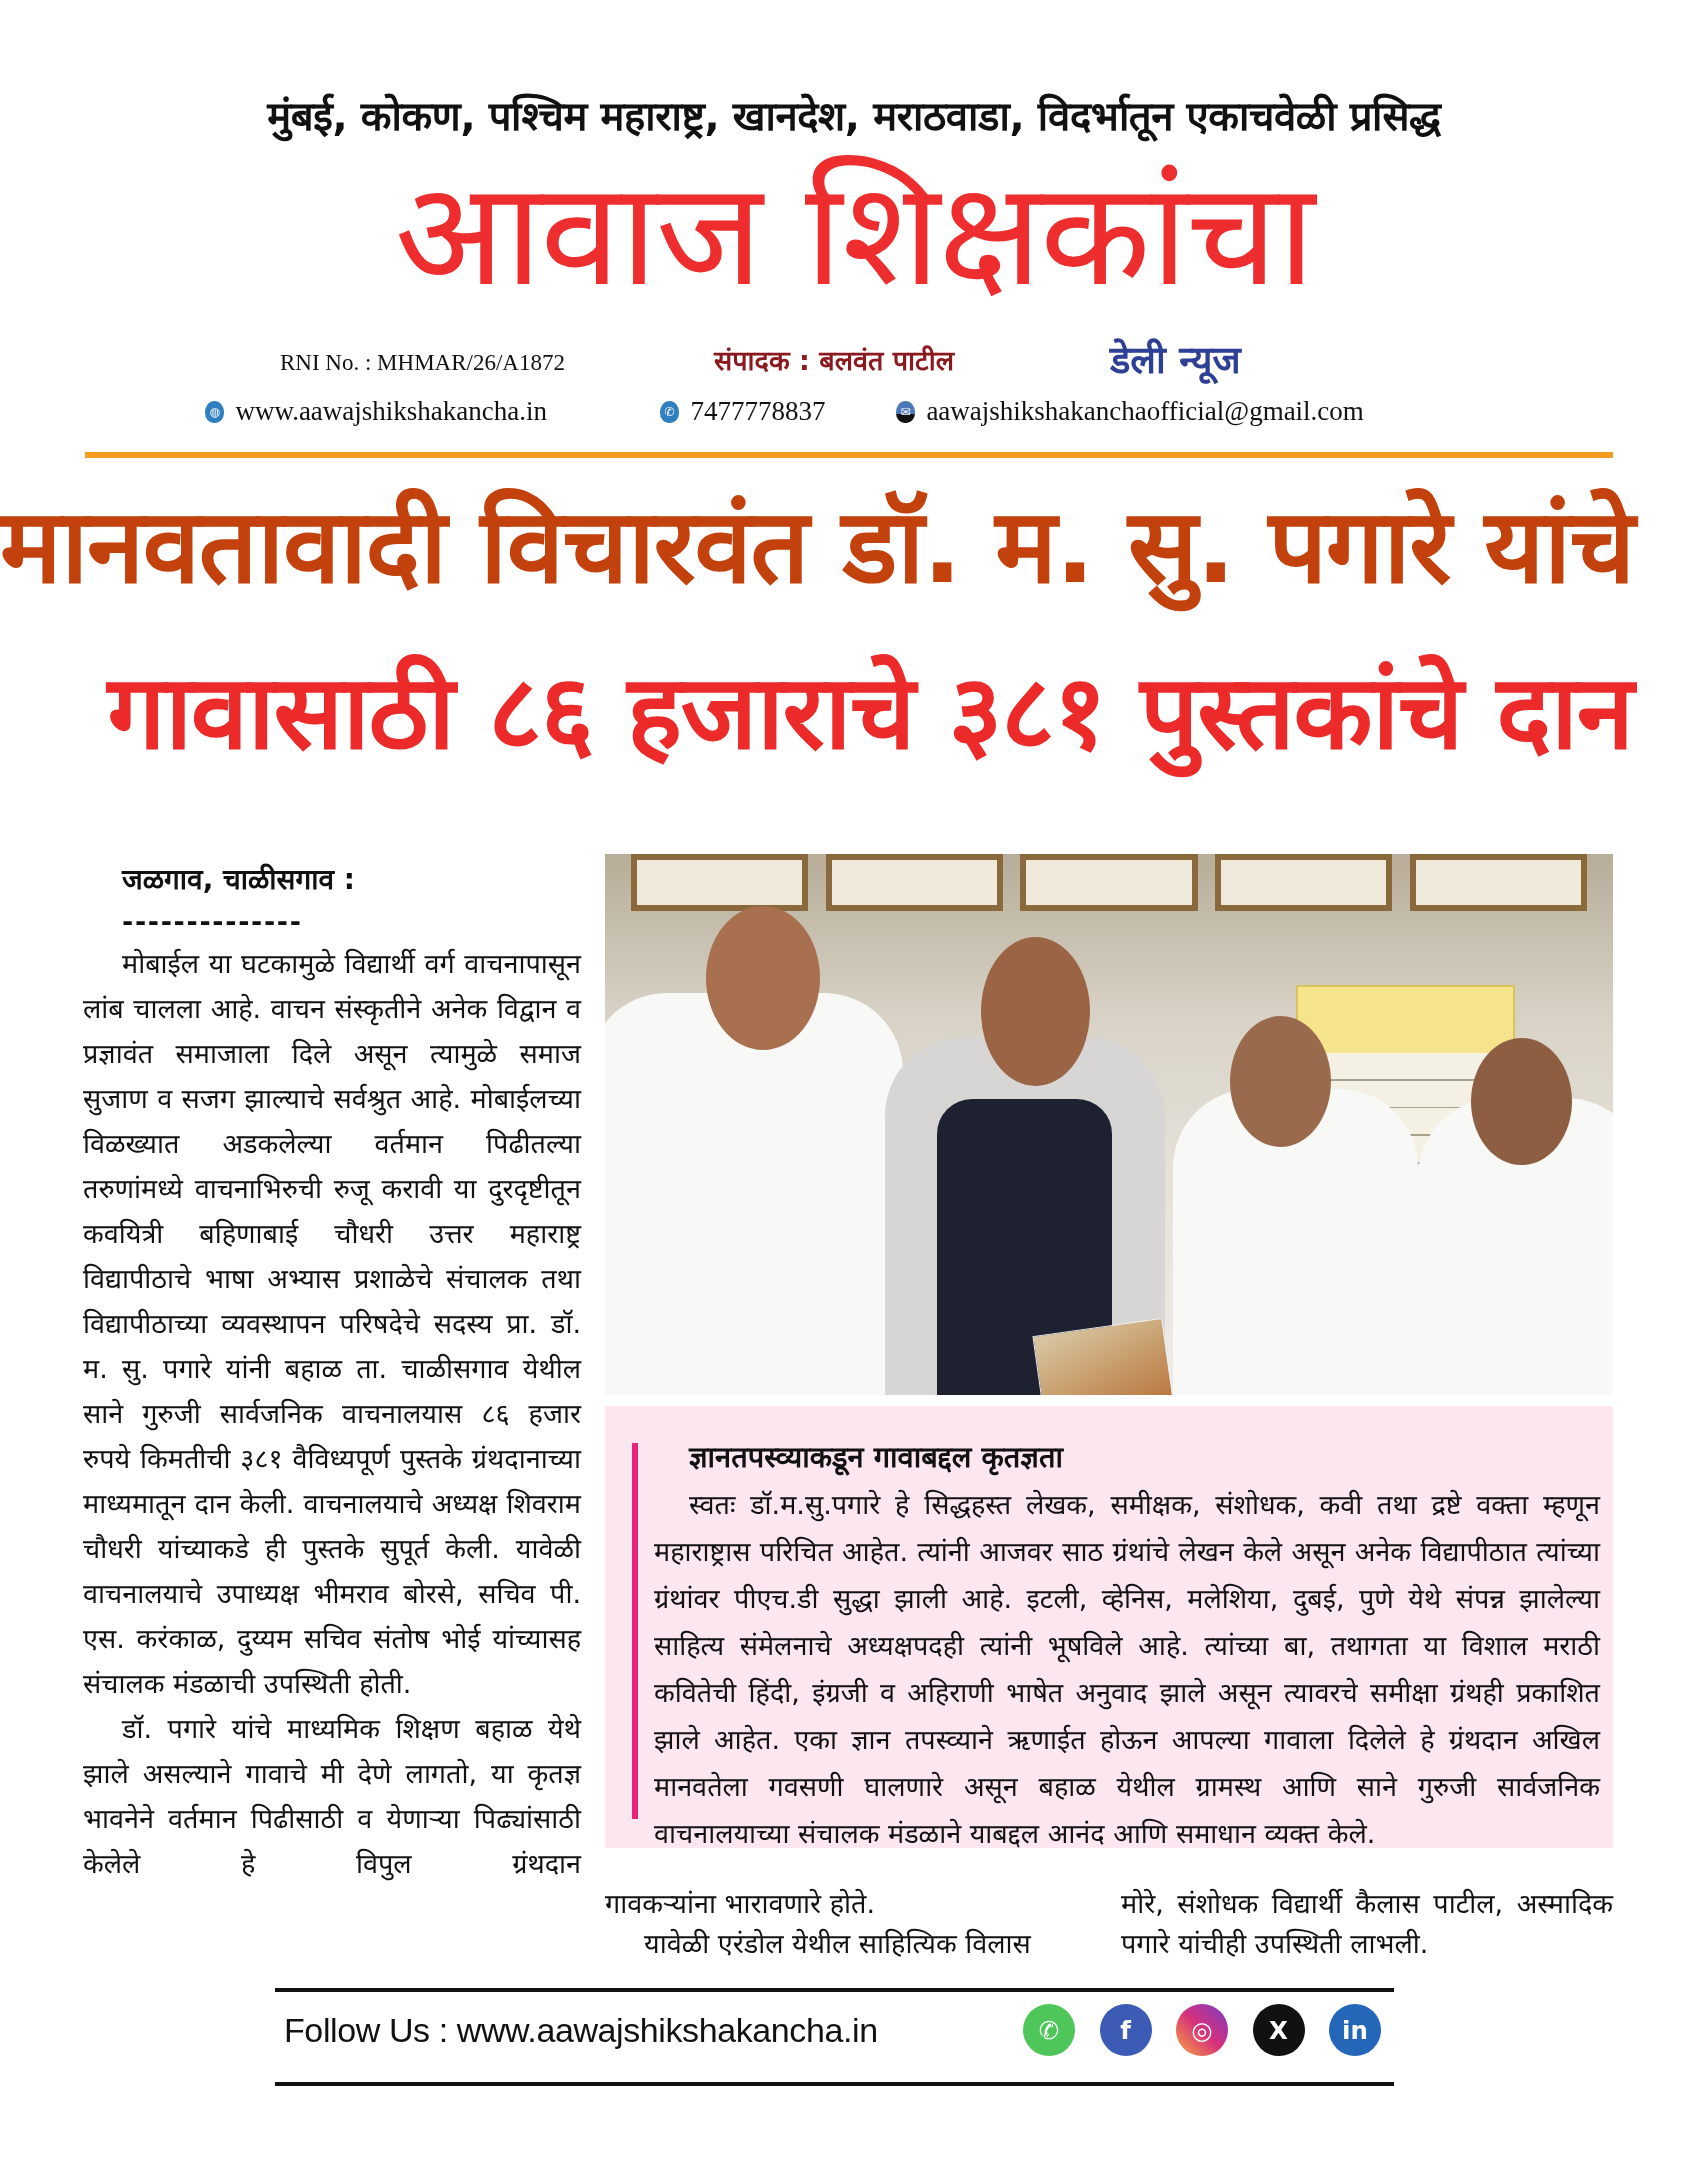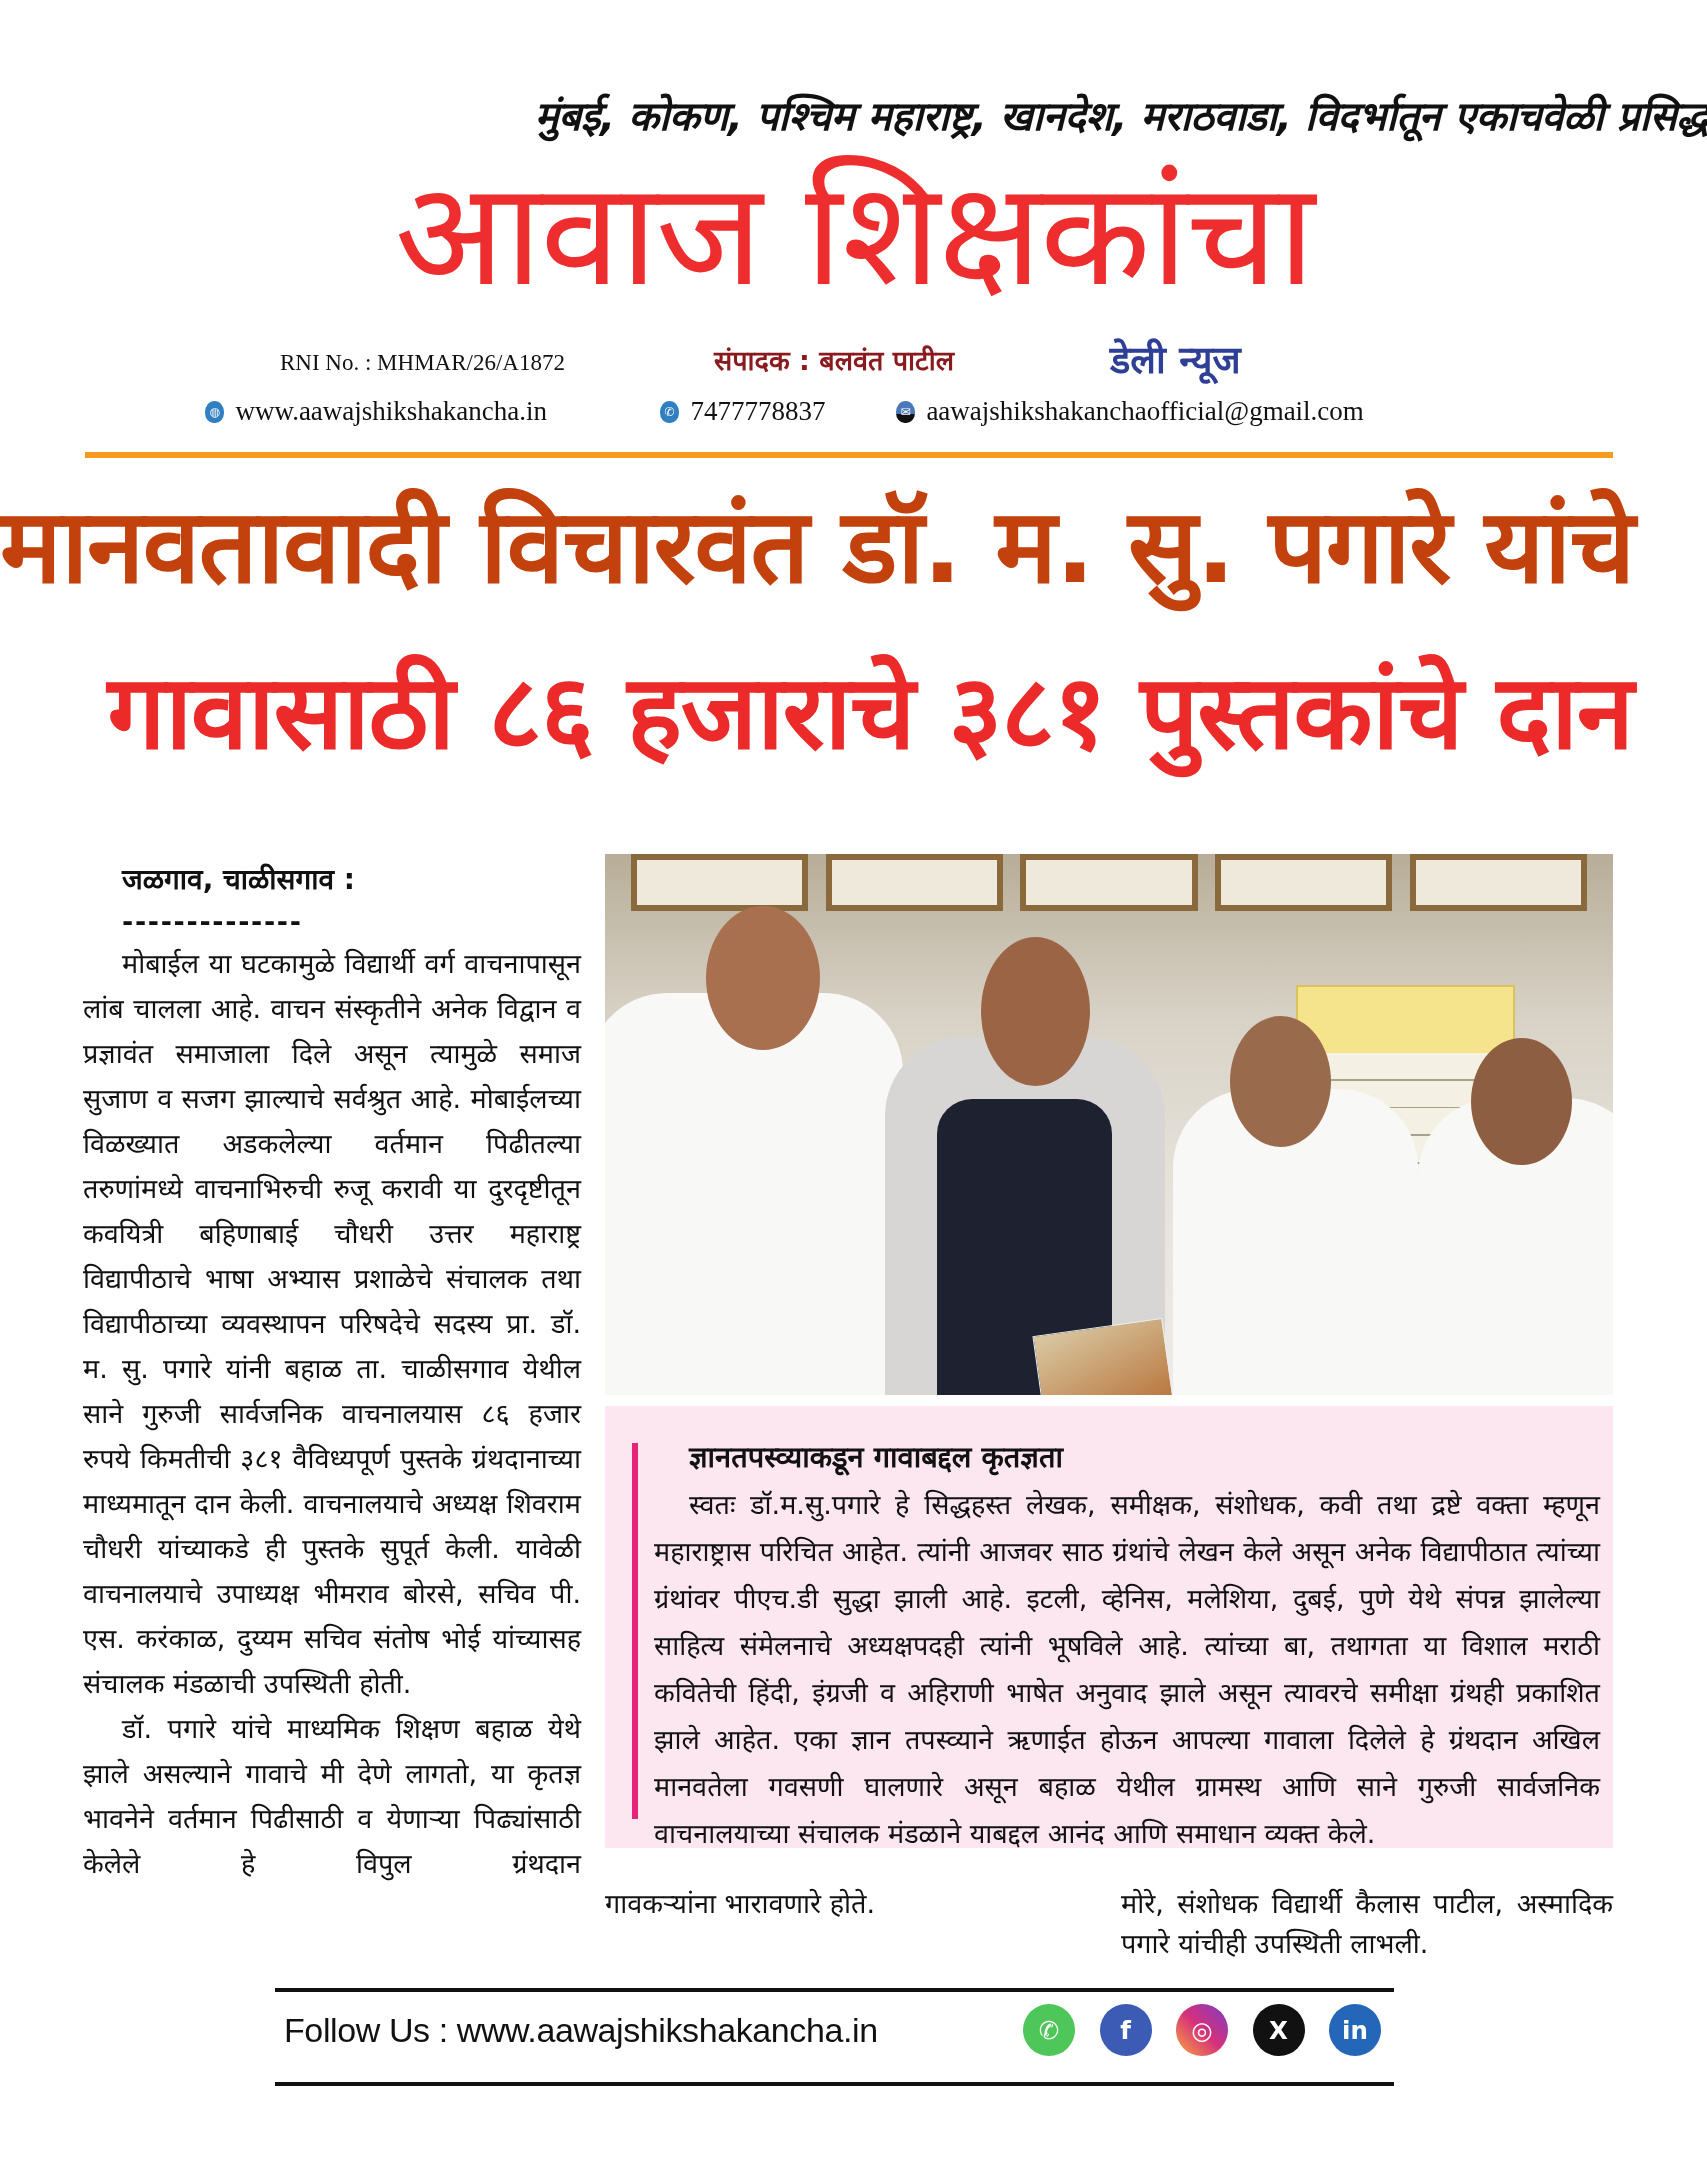--- a/index.html
+++ b/index.html
@@ -2,21 +2,21 @@
 <html style="font-size:7px"><head>
 <meta charset="utf-8">
 <style>
   * { box-sizing: border-box; margin: 0; padding: 0; }
   html, body { width: 1708px; height: 2172px; background: #ffffff; overflow: hidden; }
   body { position: relative; font-family: "DejaVu Sans", sans-serif; color: #111; }
 
   .abs { position: absolute; }
 
   
-  .tagline { left: 0; width: 1708px; top: 87px; text-align: right; font-size: 40px; font-weight: bold; color: #111; letter-spacing: -0.4px; font-style: italic; }
+  .tagline { left: 0; width: 1708px; top: 87px; text-align: center; font-size: 40px; font-weight: bold; color: #111; letter-spacing: -0.4px; }
   .title { left: 0; width: 1708px; top: 162px; text-align: center; font-size: 144px; font-weight: normal; color: #EE2E2E; line-height: 1; letter-spacing: -1.7px; }
   .rni { left: 280px; top: 350px; font-family: "Liberation Serif", serif; font-weight: normal; font-size: 23px; color: #111; }
   .editor { left: 695px; top: 341px; font-size: 27px; font-weight: bold; color: #8B1A1F; margin-left: 19px; }
   .daily { left: 1110px; top: 332px; font-size: 38px; font-weight: bold; color: #2E3F96; }
 
   .contact { top: 396px; font-family: "Liberation Serif", serif; font-size: 27px; color: #111; display: flex; align-items: center; gap: 11.4px; }
   .ci { width: 19px; height: 22px; border-radius: 50% 50% 45% 45%; background: #2F7FC1; display: inline-flex; align-items: center; justify-content: center; color: #fff; font-size: 12.2px; font-family: "DejaVu Sans", sans-serif; }
   .ci.mail { background: linear-gradient(#4a78b8 60%, #111 60%); }
 
   .orange-rule { left: 85px; top: 452px; width: 1528px; height: 5.7px; background: #F79B1E; }
@@ -130,20 +130,21 @@
 
 <div class="abs pinkbox"></div>
 <div class="abs pinkbar"></div>
 <div class="abs pinktext">
   <div class="ph">ज्ञानतपस्व्याकडून गावाबद्दल कृतज्ञता</div>
   <p class="pp">स्वतः डॉ.म.सु.पगारे हे सिद्धहस्त लेखक, समीक्षक, संशोधक, कवी तथा द्रष्टे वक्ता म्हणून महाराष्ट्रास परिचित आहेत. त्यांनी आजवर साठ ग्रंथांचे लेखन केले असून अनेक विद्यापीठात त्यांच्या ग्रंथांवर पीएच.डी सुद्धा झाली आहे. इटली, व्हेनिस, मलेशिया, दुबई, पुणे येथे संपन्न झालेल्या साहित्य संमेलनाचे अध्यक्षपदही त्यांनी भूषविले आहे. त्यांच्या बा, तथागता या विशाल मराठी कवितेची हिंदी, इंग्रजी व अहिराणी भाषेत अनुवाद झाले असून त्यावरचे समीक्षा ग्रंथही प्रकाशित झाले आहेत. एका ज्ञान तपस्व्याने ऋणाईत होऊन आपल्या गावाला दिलेले हे ग्रंथदान अखिल मानवतेला गवसणी घालणारे असून बहाळ येथील ग्रामस्थ आणि साने गुरुजी सार्वजनिक वाचनालयाच्या संचालक मंडळाने याबद्दल आनंद आणि समाधान व्यक्त केले.</p>
 </div>
 
 <div class="abs bcol bcol1">
   <div>गावकऱ्यांना भारावणारे होते.</div>
+  <div style="padding-left:39px;">यावेळी एरंडोल येथील साहित्यिक विलास</div>
 </div>
 <div class="abs bcol bcol2">
   <p>मोरे, संशोधक विद्यार्थी कैलास पाटील, अस्मादिक पगारे यांचीही उपस्थिती लाभली.</p>
 </div>
 
 <div class="abs frule" style="top:1988px;"></div>
 <div class="abs follow">Follow Us : www.aawajshikshakancha.in</div>
 <div class="abs socials">
   <span class="soc" style="background:#4FC65A;">✆</span>
   <span class="soc" style="background:#3B5BB5;">f</span>

